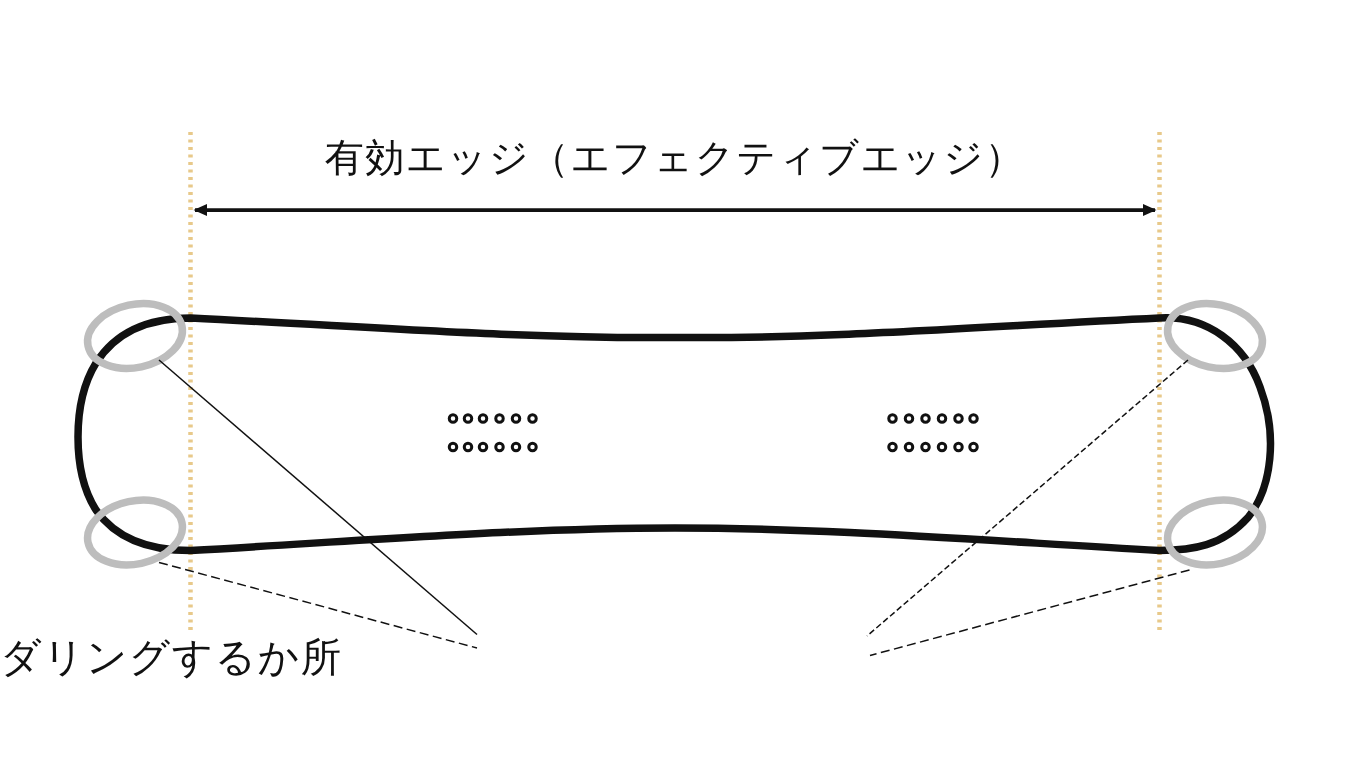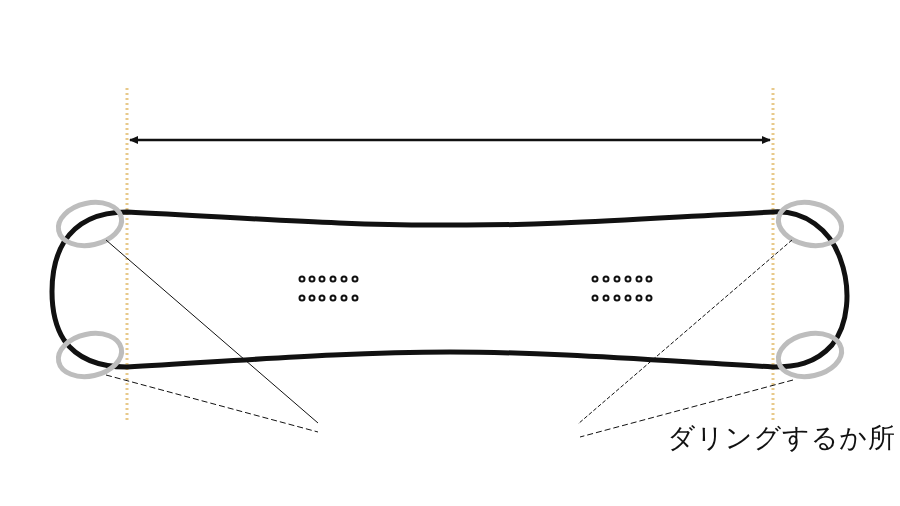--- a/index.html
+++ b/index.html
@@ -1,20 +1,20 @@
 <!DOCTYPE html>
 <html><head>
 <meta charset="utf-8">
 <style>
   html, body { margin: 0; padding: 0; background: #ffffff; }
   #stage { position: relative; width: 900px; height: 506px; overflow: hidden; background: #ffffff; }
   svg { position: absolute; left: 0; top: 0; }
   .label { position: absolute; font-family: "DejaVu Sans", sans-serif; color: #111111; white-space: nowrap; }
   #title { left: 0; width: 900px; top: 88px; text-align: center; font-size: 26px; letter-spacing: 1px; }
-  #callout { left: 0; width: 896px; top: 420px; text-align: right; font-size: 27px; letter-spacing: 1px; }
+  #callout { left: 0; width: 896px; top: 420px; text-align: left; font-size: 27px; letter-spacing: 1px; }
 </style>
 </head>
 <body>
 
 <div id="stage">
   <svg width="900" height="506" viewBox="0 0 900 506">
     <defs>
       <marker id="arrowR" markerWidth="10" markerHeight="10" refX="8" refY="5" orient="auto" markerUnits="userSpaceOnUse">
         <path d="M0,1 L9,5 L0,9 Z" fill="#111"></path>
       </marker>
@@ -73,14 +73,15 @@
         <circle cx="649" cy="279" r="2.5"></circle>
       <circle cx="595" cy="298" r="2.5"></circle>
         <circle cx="606" cy="298" r="2.5"></circle>
         <circle cx="617" cy="298" r="2.5"></circle>
         <circle cx="628" cy="298" r="2.5"></circle>
         <circle cx="639" cy="298" r="2.5"></circle>
         <circle cx="649" cy="298" r="2.5"></circle>
     </g>
   </svg>
 
+  <div id="title" class="label">有効エッジ（エフェクティブエッジ）</div>
   <div id="callout" class="label">ダリングするか所</div>
 </div>
 
 </body></html>

